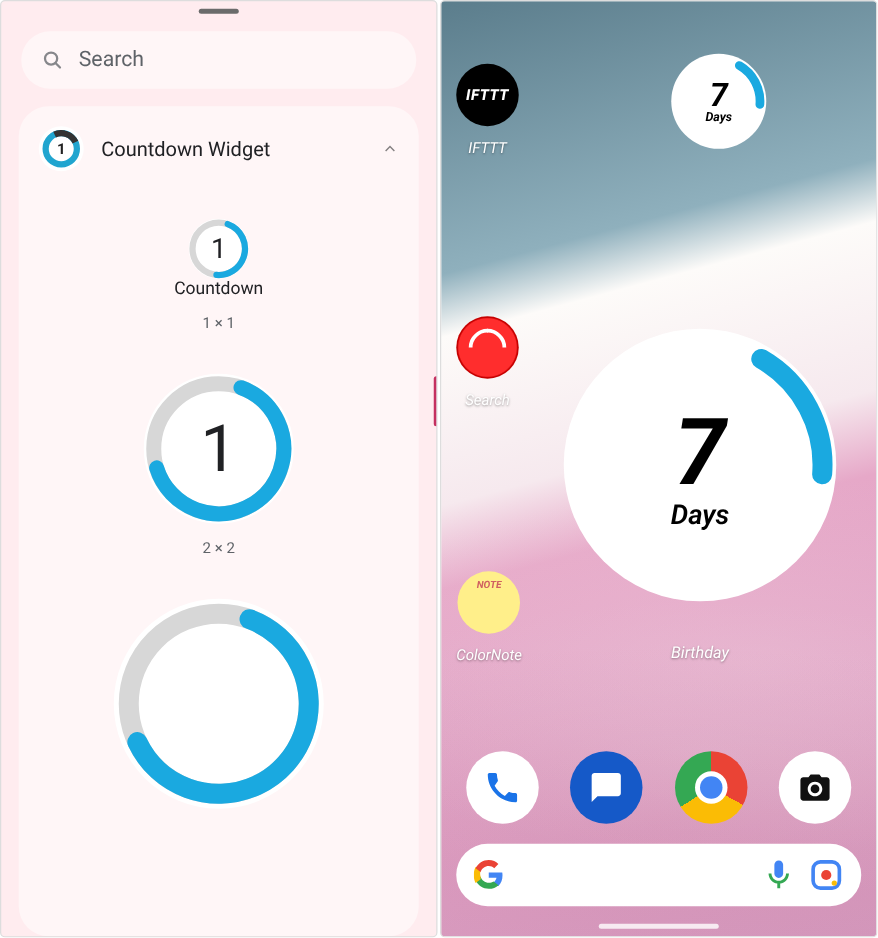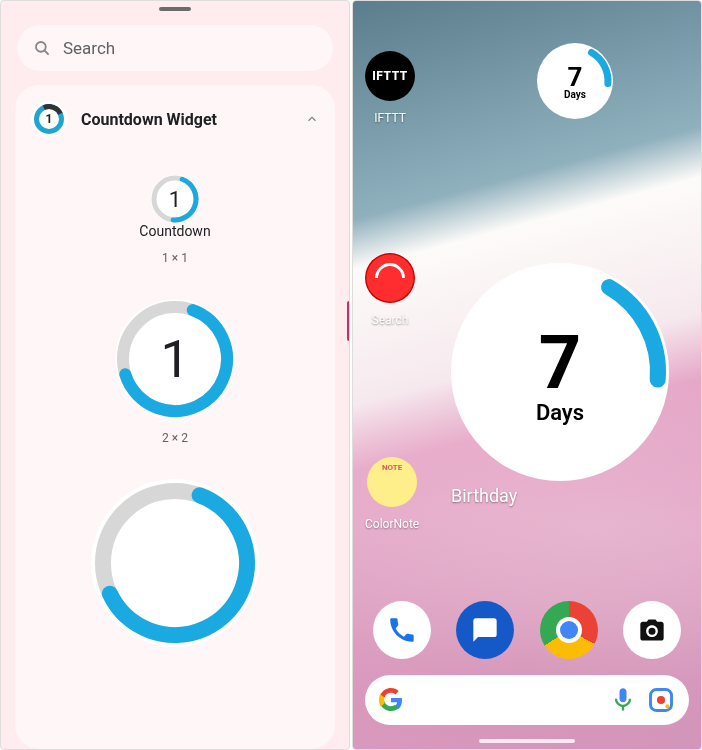--- a/index.html
+++ b/index.html
@@ -1,33 +1,33 @@
 <!DOCTYPE html>
 <html><head>
 <meta charset="utf-8">
 <style>
   *{box-sizing:border-box;margin:0;padding:0;font-family:Roboto,Arial,sans-serif}
   body{width:702px;height:750px;display:flex;background:#fff;overflow:hidden}
   .pane{height:750px;position:relative;overflow:hidden}
   .left-pane{width:350px;border:1px solid #ddd;border-radius:4px;background:#ffecef;display:flex;flex-direction:column}
-  .right-pane{width:350px;border:1px solid #ddd;border-radius:4px;margin-left:2px;}
+  .right-pane{width:350px;border:1px solid #ddd;border-radius:4px;margin-left:2px;font-style:italic;}
 
   
   .top-chin{display:flex;justify-content:center;padding:6px 0 0 0}
   .handle-bar{width:32px;height:4px;border-radius:2px;background:#6b6b6b}
   .search-bar{margin:14px 16px 10px 16px;height:46px;border-radius:24px;background:#fff6f7;display:flex;align-items:center;padding:0 16px;color:#5f6368;font-size:17px}
   .search-icon{width:18px;height:18px;margin-right:12px;opacity:.75}
   .widget-card{margin:4px 14px 0 14px;background:#fff6f7;border-radius:24px;flex:1;display:flex;flex-direction:column}
   .card-header{display:flex;align-items:center;padding:16px 16px 8px 16px}
   .app-icon{width:36px;height:36px;border-radius:50%;margin-right:14px;display:flex;align-items:center;justify-content:center;background:#fff}
   .app-icon-ring{width:30px;height:30px;border-radius:50%;border:5px solid #20a5cf;display:flex;align-items:center;justify-content:center;position:relative}
   .app-icon-ring::before{content:"";position:absolute;inset:-5px;border-radius:50%;border:5px solid transparent;border-top-color:#333;transform:rotate(20deg)}
   .app-icon-num{font-size:12px;font-weight:700;color:#222}
   .card-title-block{flex:1}
-  .card-title{font-size:16px;font-weight:700;color:#202124}
+  .card-title{font-size:16px;font-weight:400;color:#202124}
   .card-subtitle{font-size:13px;color:#5f6368;margin-top:2px}
   .chev{width:14px;height:14px;opacity:.6}
   .preview-list{flex:1;overflow:hidden;display:flex;flex-direction:column;align-items:center;gap:34px;padding:30px 0 0 0}
   .preview{display:flex;flex-direction:column;align-items:center}
   .ring{position:relative;border-radius:50%;background:#fff}
   .ring svg{position:absolute;inset:0;width:100%;height:100%}
   .ring .inner{position:absolute;inset:0;display:flex;flex-direction:column;align-items:center;justify-content:center}
   .ring[data-name="ring-small-preview"]{width:48px;height:48px}
   .ring[data-name="ring-medium-preview"]{width:120px;height:120px}
   .ring[data-name="ring-large-preview"]{width:168px;height:168px}
@@ -60,21 +60,21 @@
 
   .widget-small{position:absolute;left:184px;top:42px;width:76px;height:76px;border-radius:50%;background:#fff;display:flex;flex-direction:column;align-items:center;justify-content:center}
   .widget-small svg{position:absolute;inset:0;width:100%;height:100%}
   .widget-small .n{font-size:26px;font-weight:700;color:#000;z-index:1}
   .widget-small .d{font-size:10px;font-weight:700;color:#000;z-index:1;margin-top:-3px}
 
   .widget-big{position:absolute;left:98px;top:262px;width:218px;height:218px;border-radius:50%;background:#fff;display:flex;flex-direction:column;align-items:center;justify-content:center}
   .widget-big svg{position:absolute;inset:0;width:100%;height:100%}
   .widget-big .n{font-size:74px;font-weight:700;color:#000;z-index:1}
   .widget-big .d{font-size:22px;font-weight:600;color:#000;z-index:1;margin-top:-6px}
-  .widget-big-label{position:absolute;left:98px;top:484px;width:218px;color:#fff;font-size:18px;text-shadow:0 1px 2px rgba(0,0,0,.4)}
+  .widget-big-label{position:absolute;left:98px;top:514px;width:218px;text-align:center;color:#fff;font-size:13px;text-shadow:0 1px 2px rgba(0,0,0,.4)}
 
   .dock{position:absolute;left:12px;right:12px;bottom:90px;display:flex;justify-content:space-between;padding:0 8px}
   .dock .d-icon{width:58px;height:58px;border-radius:50%;background:#fff;display:flex;align-items:center;justify-content:center}
   .d-phone{color:#1a73e8}
   .d-msg{background:#1559c8!important;color:#fff}
   .d-chrome{background:conic-gradient(#ea4335 0 33%,#fbbc05 0 66%,#34a853 0 100%)!important;position:relative}
   .d-chrome::after{content:"";position:absolute;inset:16px;border-radius:50%;background:#fff}
   .d-chrome::before{content:"";position:absolute;inset:20px;border-radius:50%;background:#4285f4;z-index:1}
   .d-cam{color:#111}
 

